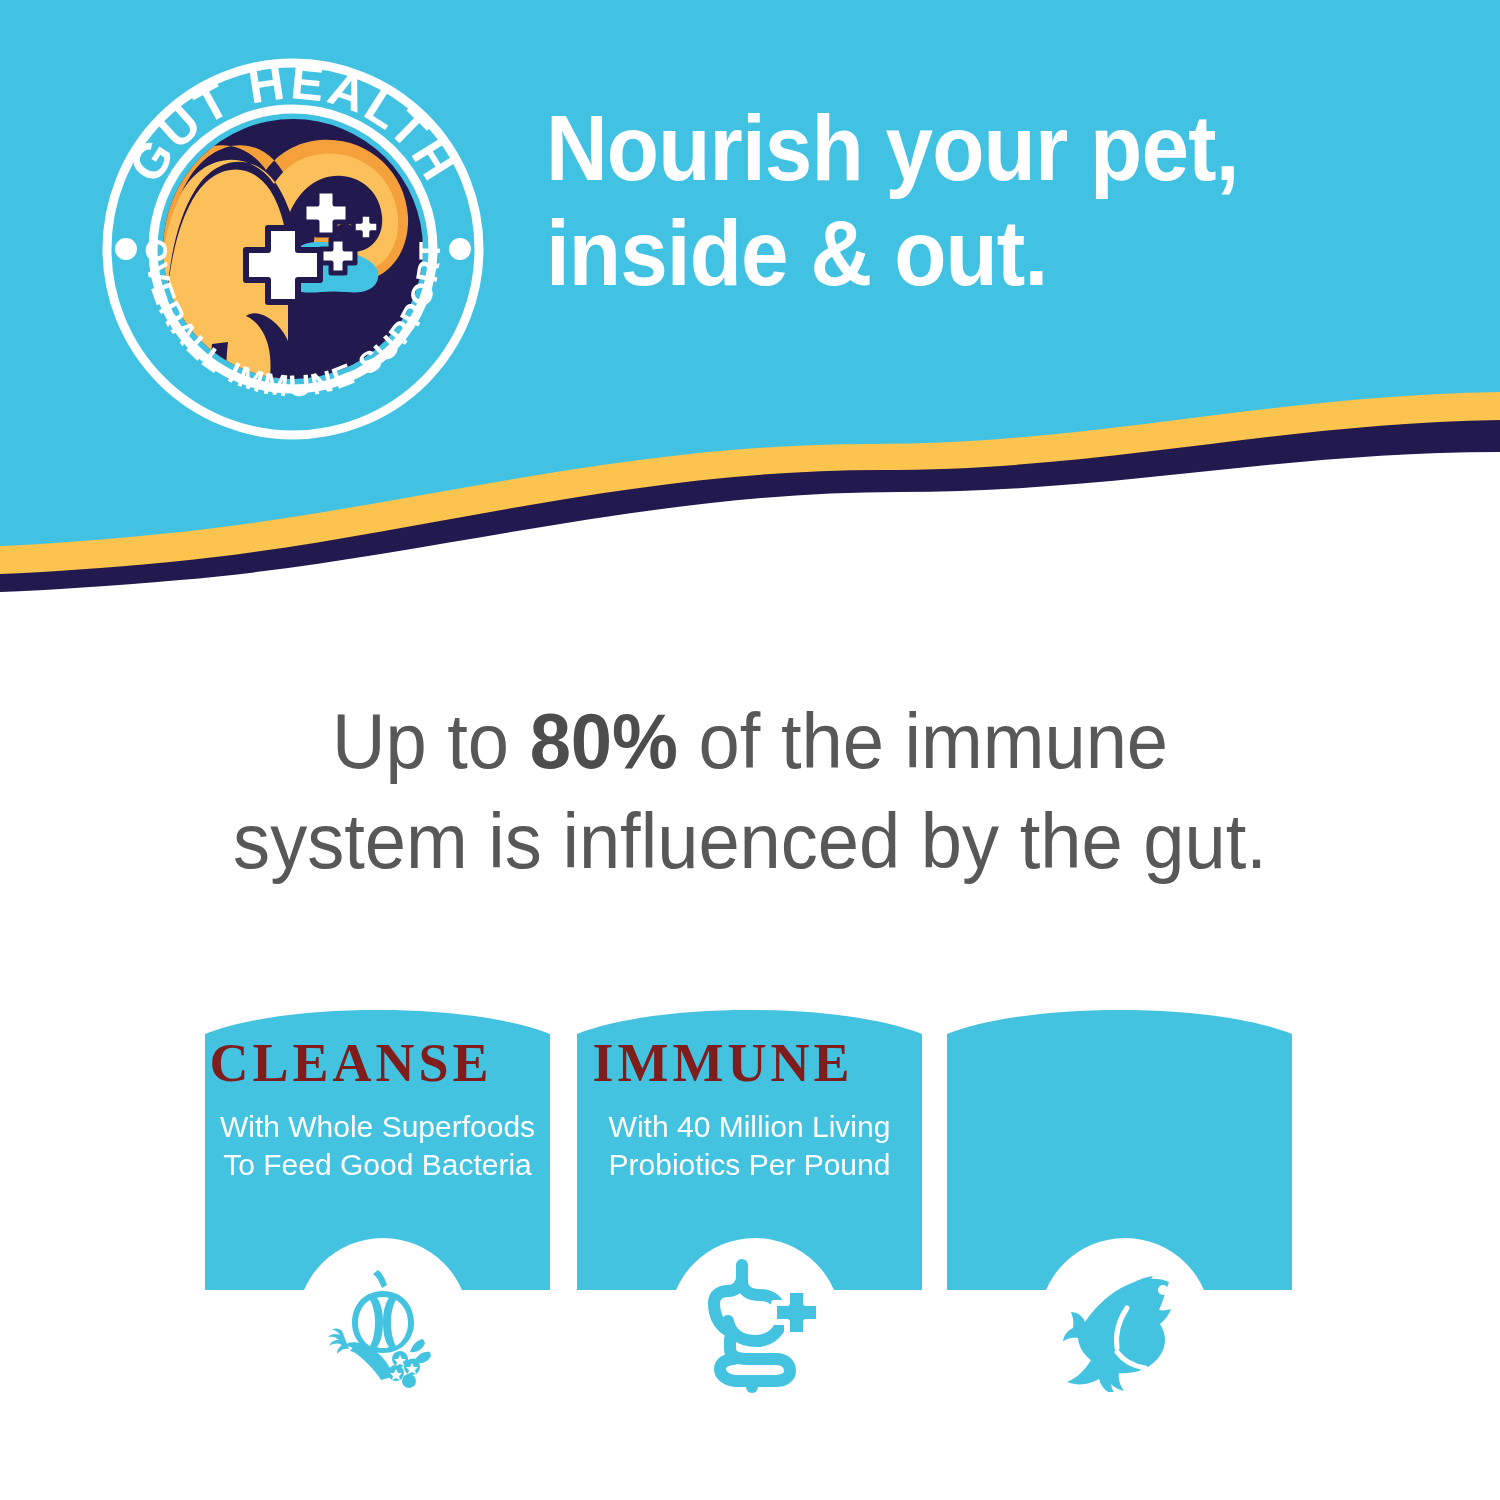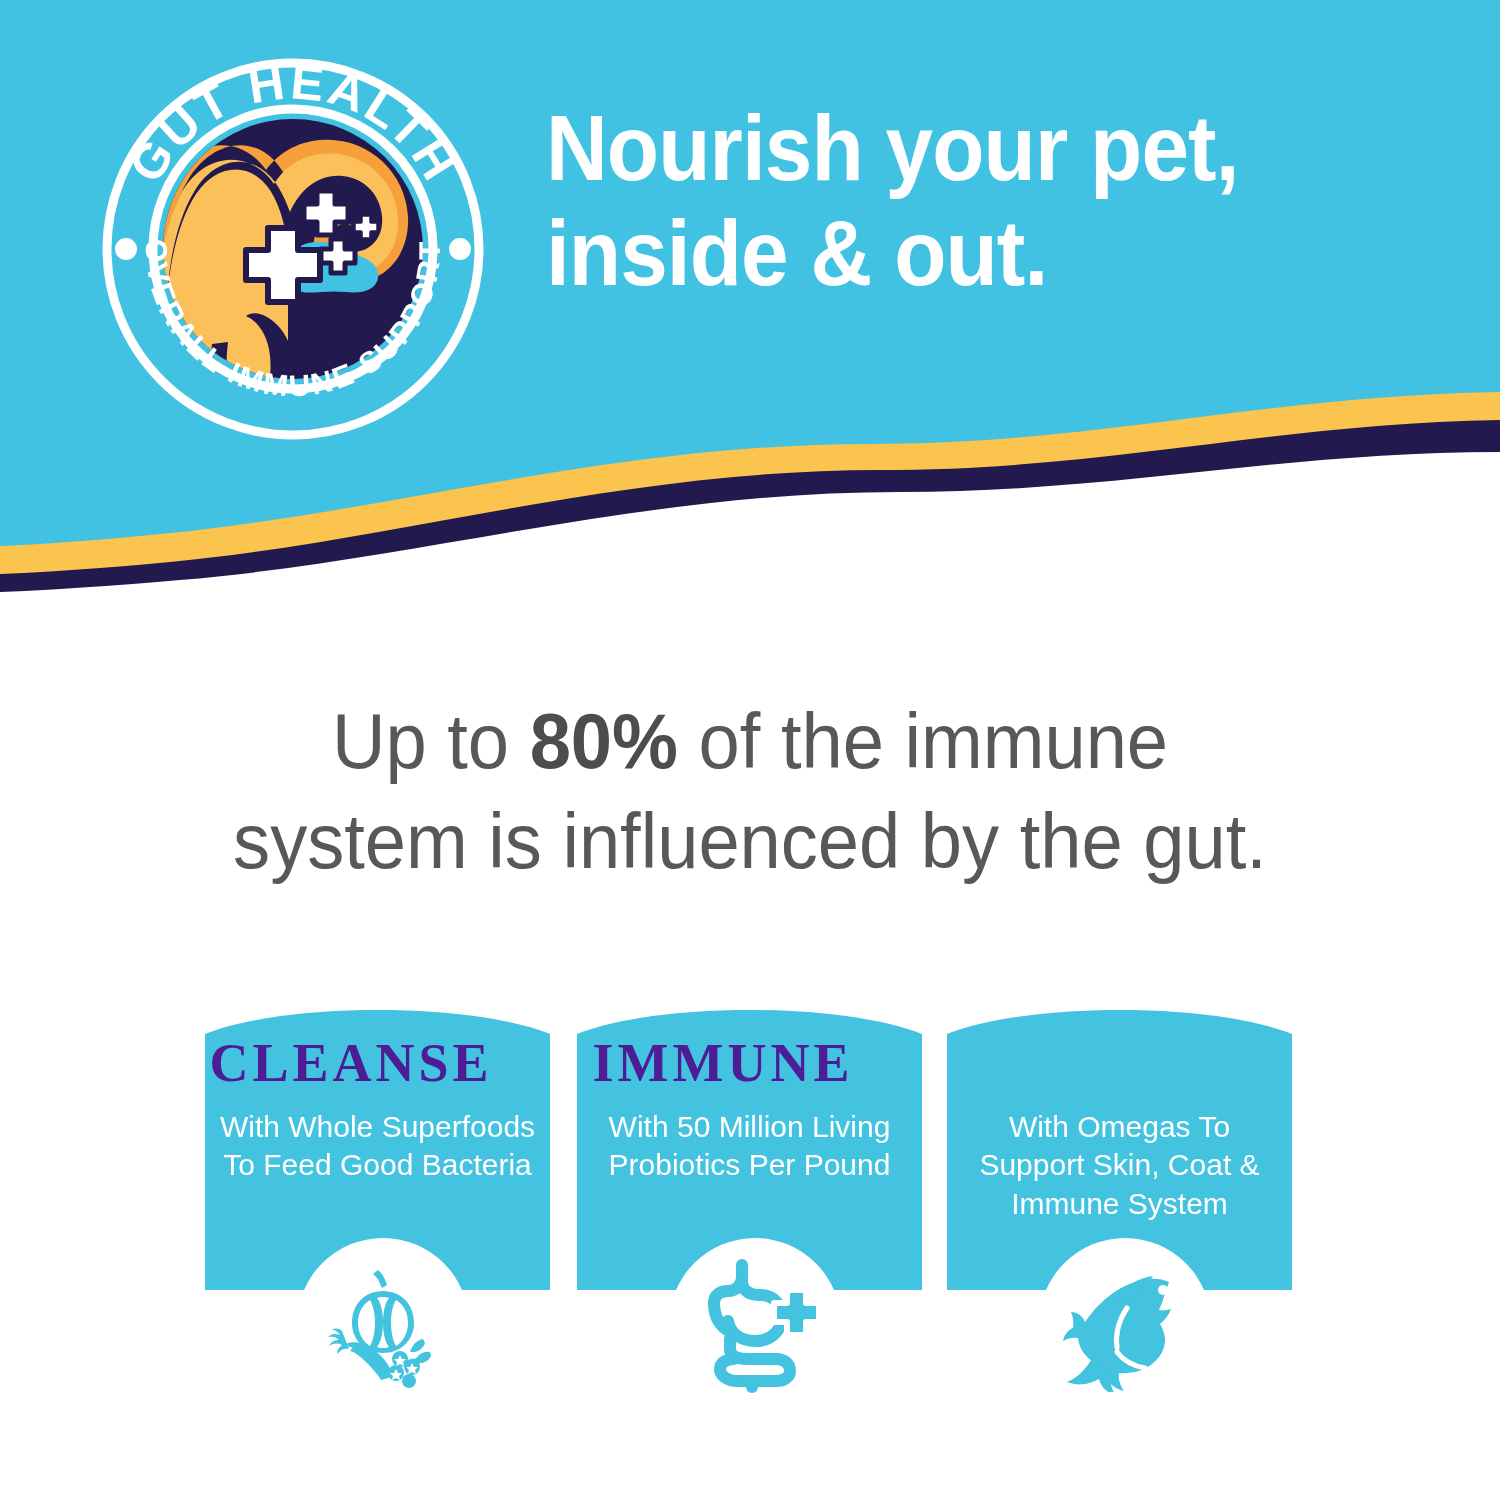--- a/index.html
+++ b/index.html
@@ -45,21 +45,21 @@
   }
   .stat b{font-weight:bold;color:#4d4d4d;}
 
   
   .cards{position:absolute;left:0;top:1000px;width:1500px;height:470px;}
   .card{position:absolute;top:0;width:345px;height:420px;}
   .card-shape{position:absolute;left:0;top:0;width:345px;height:330px;}
   .card-shape svg{display:block;width:100%;height:100%;}
   .card-title{
     position:absolute;left:0;top:36px;width:292px;
-    text-align:center;color:#4c1d95;
+    text-align:center;color:#7f1d1d;
     font-size:54px;font-weight:bold;
     letter-spacing:4px;
     font-family:"Liberation Serif",serif;
     line-height:1;
   }
   .card-sub{
     position:absolute;left:14px;top:108px;width:317px;
     text-align:center;color:#ffffff;
     font-size:30px;line-height:1.28;
     font-family:"Liberation Sans",sans-serif;
@@ -223,21 +223,21 @@
       </div>
     </div>
 
     <div class="card" id="card-1">
       <div class="card-shape">
         <svg viewBox="0 0 345 330" preserveAspectRatio="none">
           <path d="M0,34 C80,2 265,2 345,34 L345,290 L196,290 L172,322 L148,290 L0,290 Z" fill="#44c3e0"></path>
         </svg>
       </div>
       <div class="card-title">IMMUNE</div>
-      <div class="card-sub">With 50 Million Living Probiotics Per Pound</div>
+      <div class="card-sub">With 40 Million Living Probiotics Per Pound</div>
       <div class="card-icon">
         <svg width="130" height="138" viewBox="0 0 130 138">
           <g fill="none" stroke="#44c3e0" stroke-width="12" stroke-linecap="round" stroke-linejoin="round">
 
             <path d="M52,10 L52,26 C52,36 60,40 70,40 C84,40 92,50 92,62
                      C92,76 80,86 66,86 C50,86 40,78 38,66"></path>
             <path d="M24,48 C24,62 30,72 42,78"></path>
             <path d="M24,48 C24,40 30,36 38,36 C46,36 52,30 52,22"></path>
 
             <path d="M40,84 L40,94 C40,102 48,104 58,104 L86,104"></path>
@@ -250,21 +250,20 @@
         </svg>
       </div>
     </div>
 
     <div class="card" id="card-2">
       <div class="card-shape">
         <svg viewBox="0 0 345 330" preserveAspectRatio="none">
           <path d="M0,34 C80,2 265,2 345,34 L345,290 L196,290 L172,322 L148,290 L0,290 Z" fill="#44c3e0"></path>
         </svg>
       </div>
-      <div class="card-sub">With Omegas To Support Skin, Coat &amp; Immune System</div>
       <div class="card-icon">
         <svg width="136" height="136" viewBox="0 0 136 136">
           <g fill="#44c3e0">
 
             <path d="M112,26 c-12,-6 -30,-4 -48,6 c-16,9 -28,22 -36,34
                      c-2,-6 -8,-10 -14,-10 c2,5 3,10 2,16 c-5,2 -9,7 -10,13
                      c5,-3 10,-4 15,-3 c1,10 7,19 16,24 c-6,6 -9,14 -8,22
                      c6,-5 12,-8 19,-9 c3,8 10,14 19,16 c-4,-6 -6,-12 -5,-18
                      c12,1 24,-2 33,-9 c8,-6 13,-15 13,-24 c0,-6 -2,-11 -5,-16
                      c5,-4 9,-9 11,-15 c-4,1 -8,2 -12,1 c4,-8 6,-18 10,-28 z"></path>

